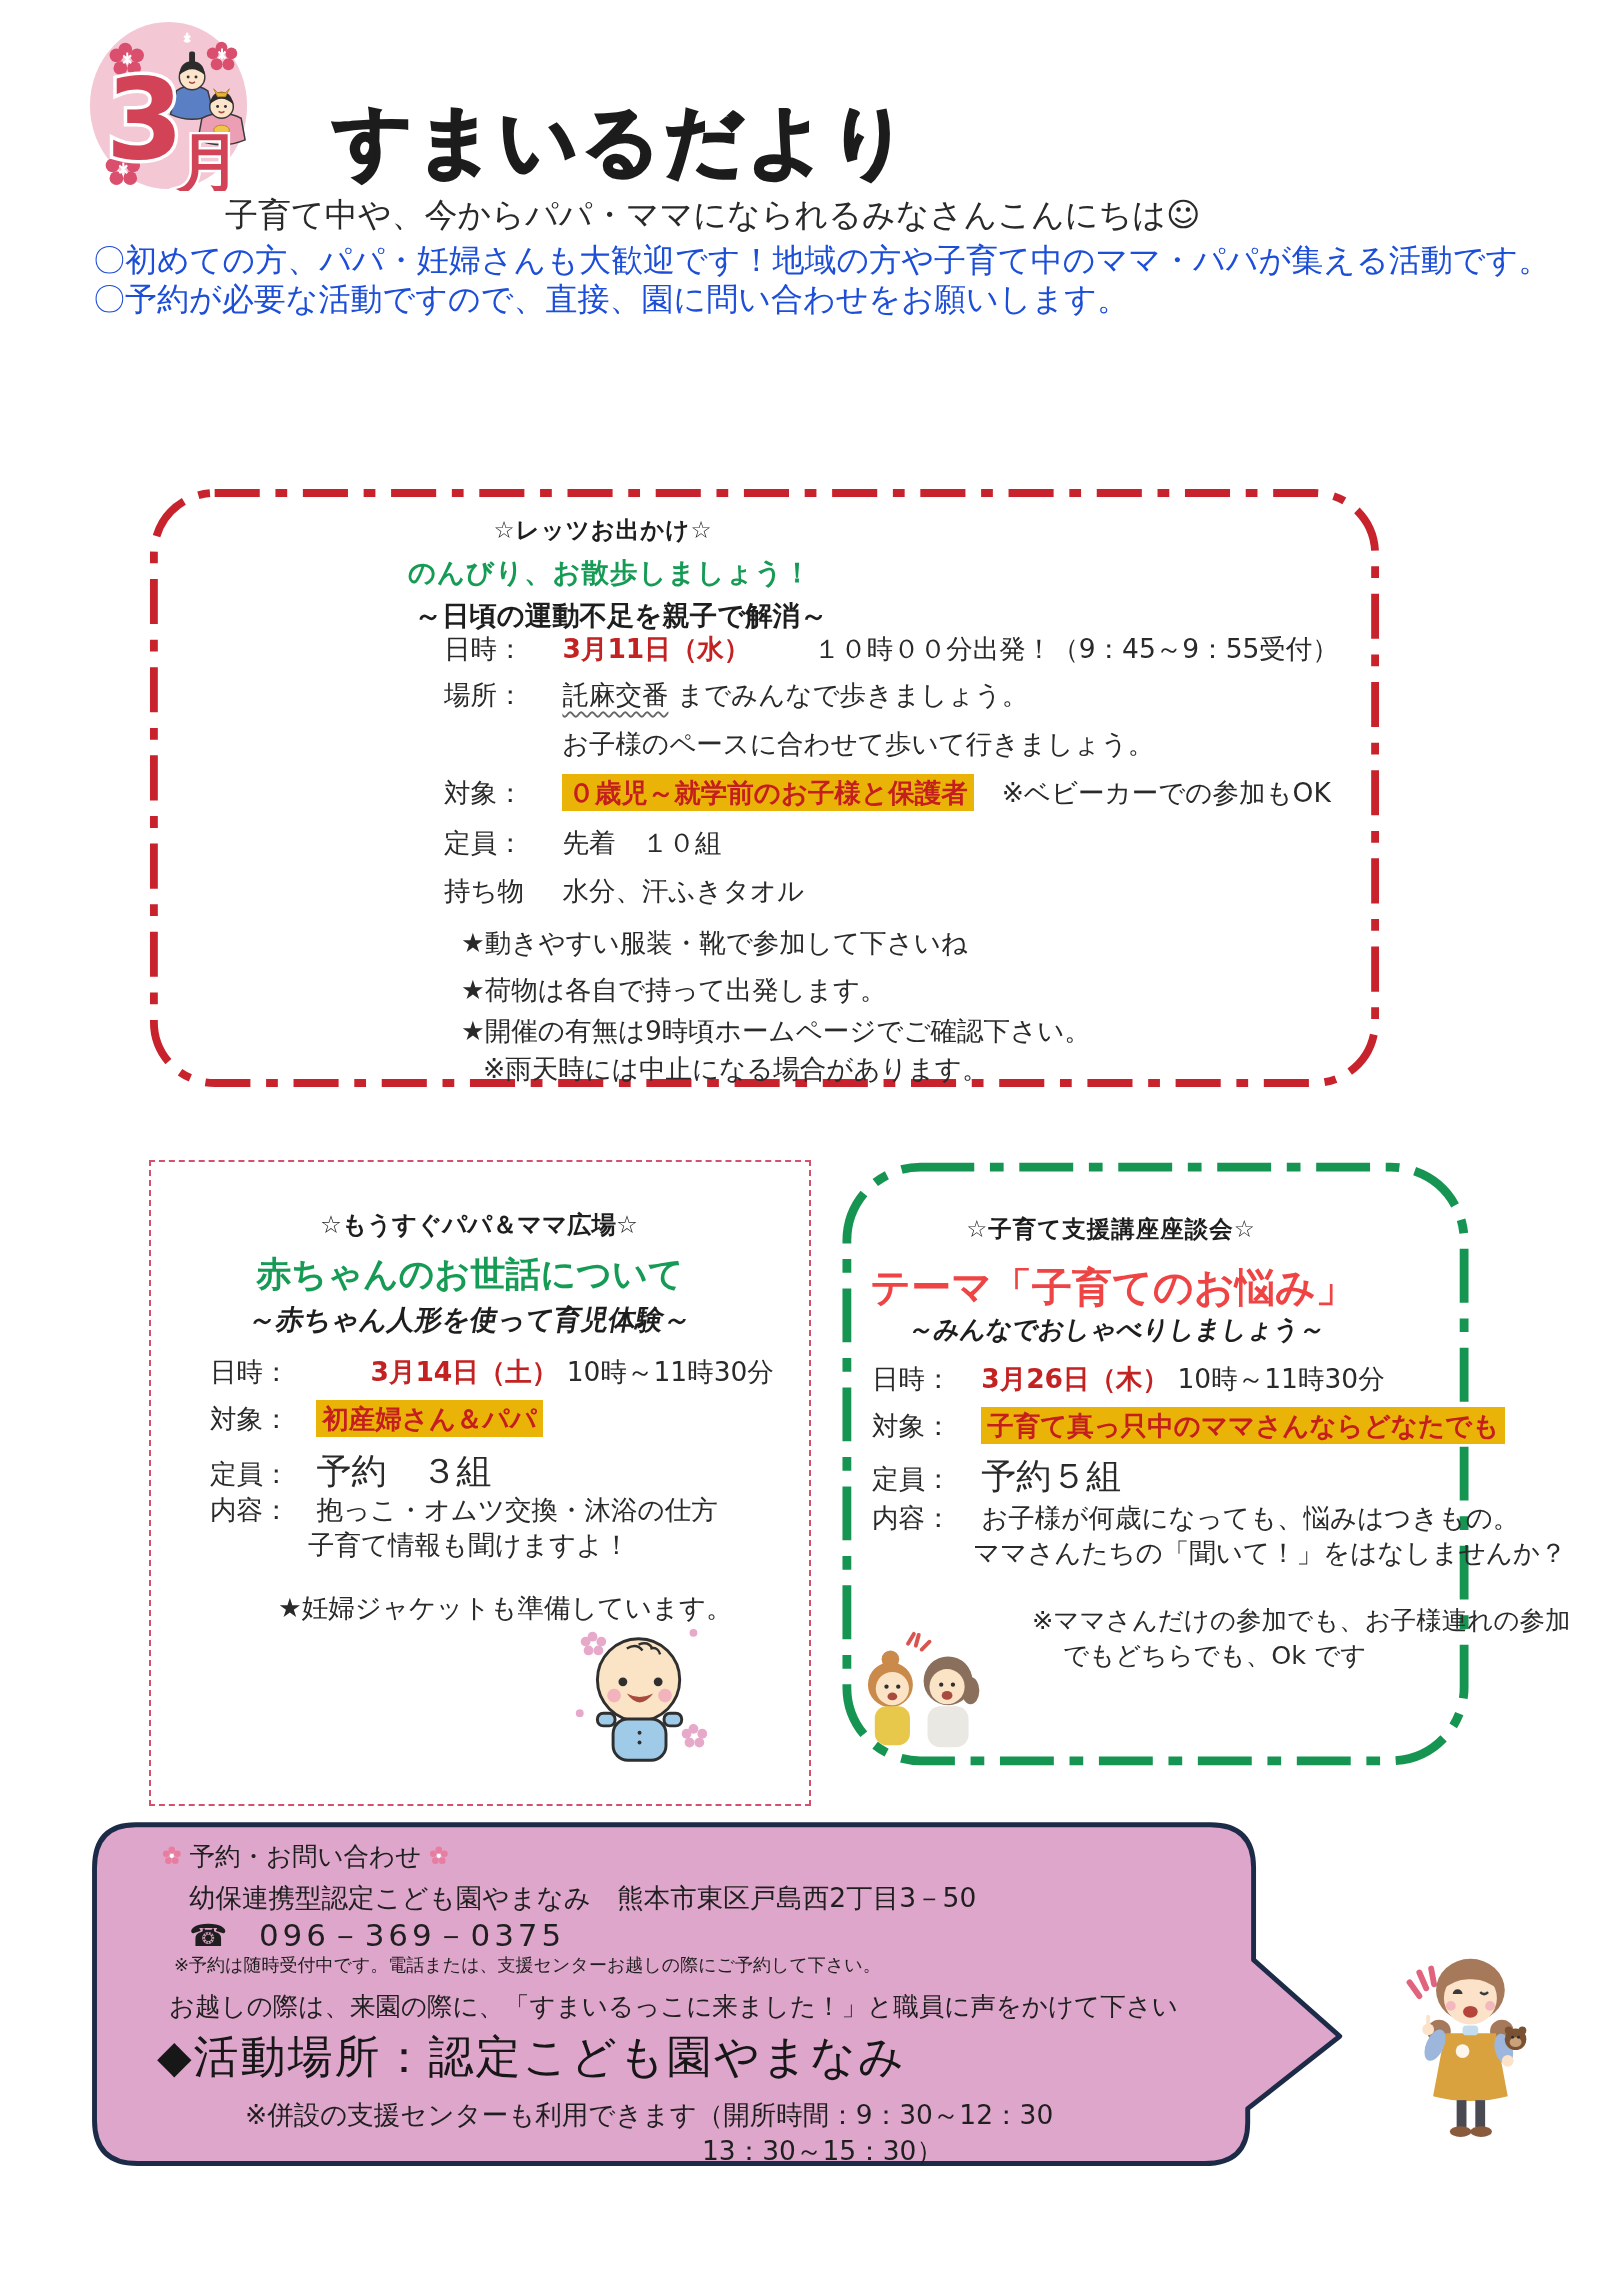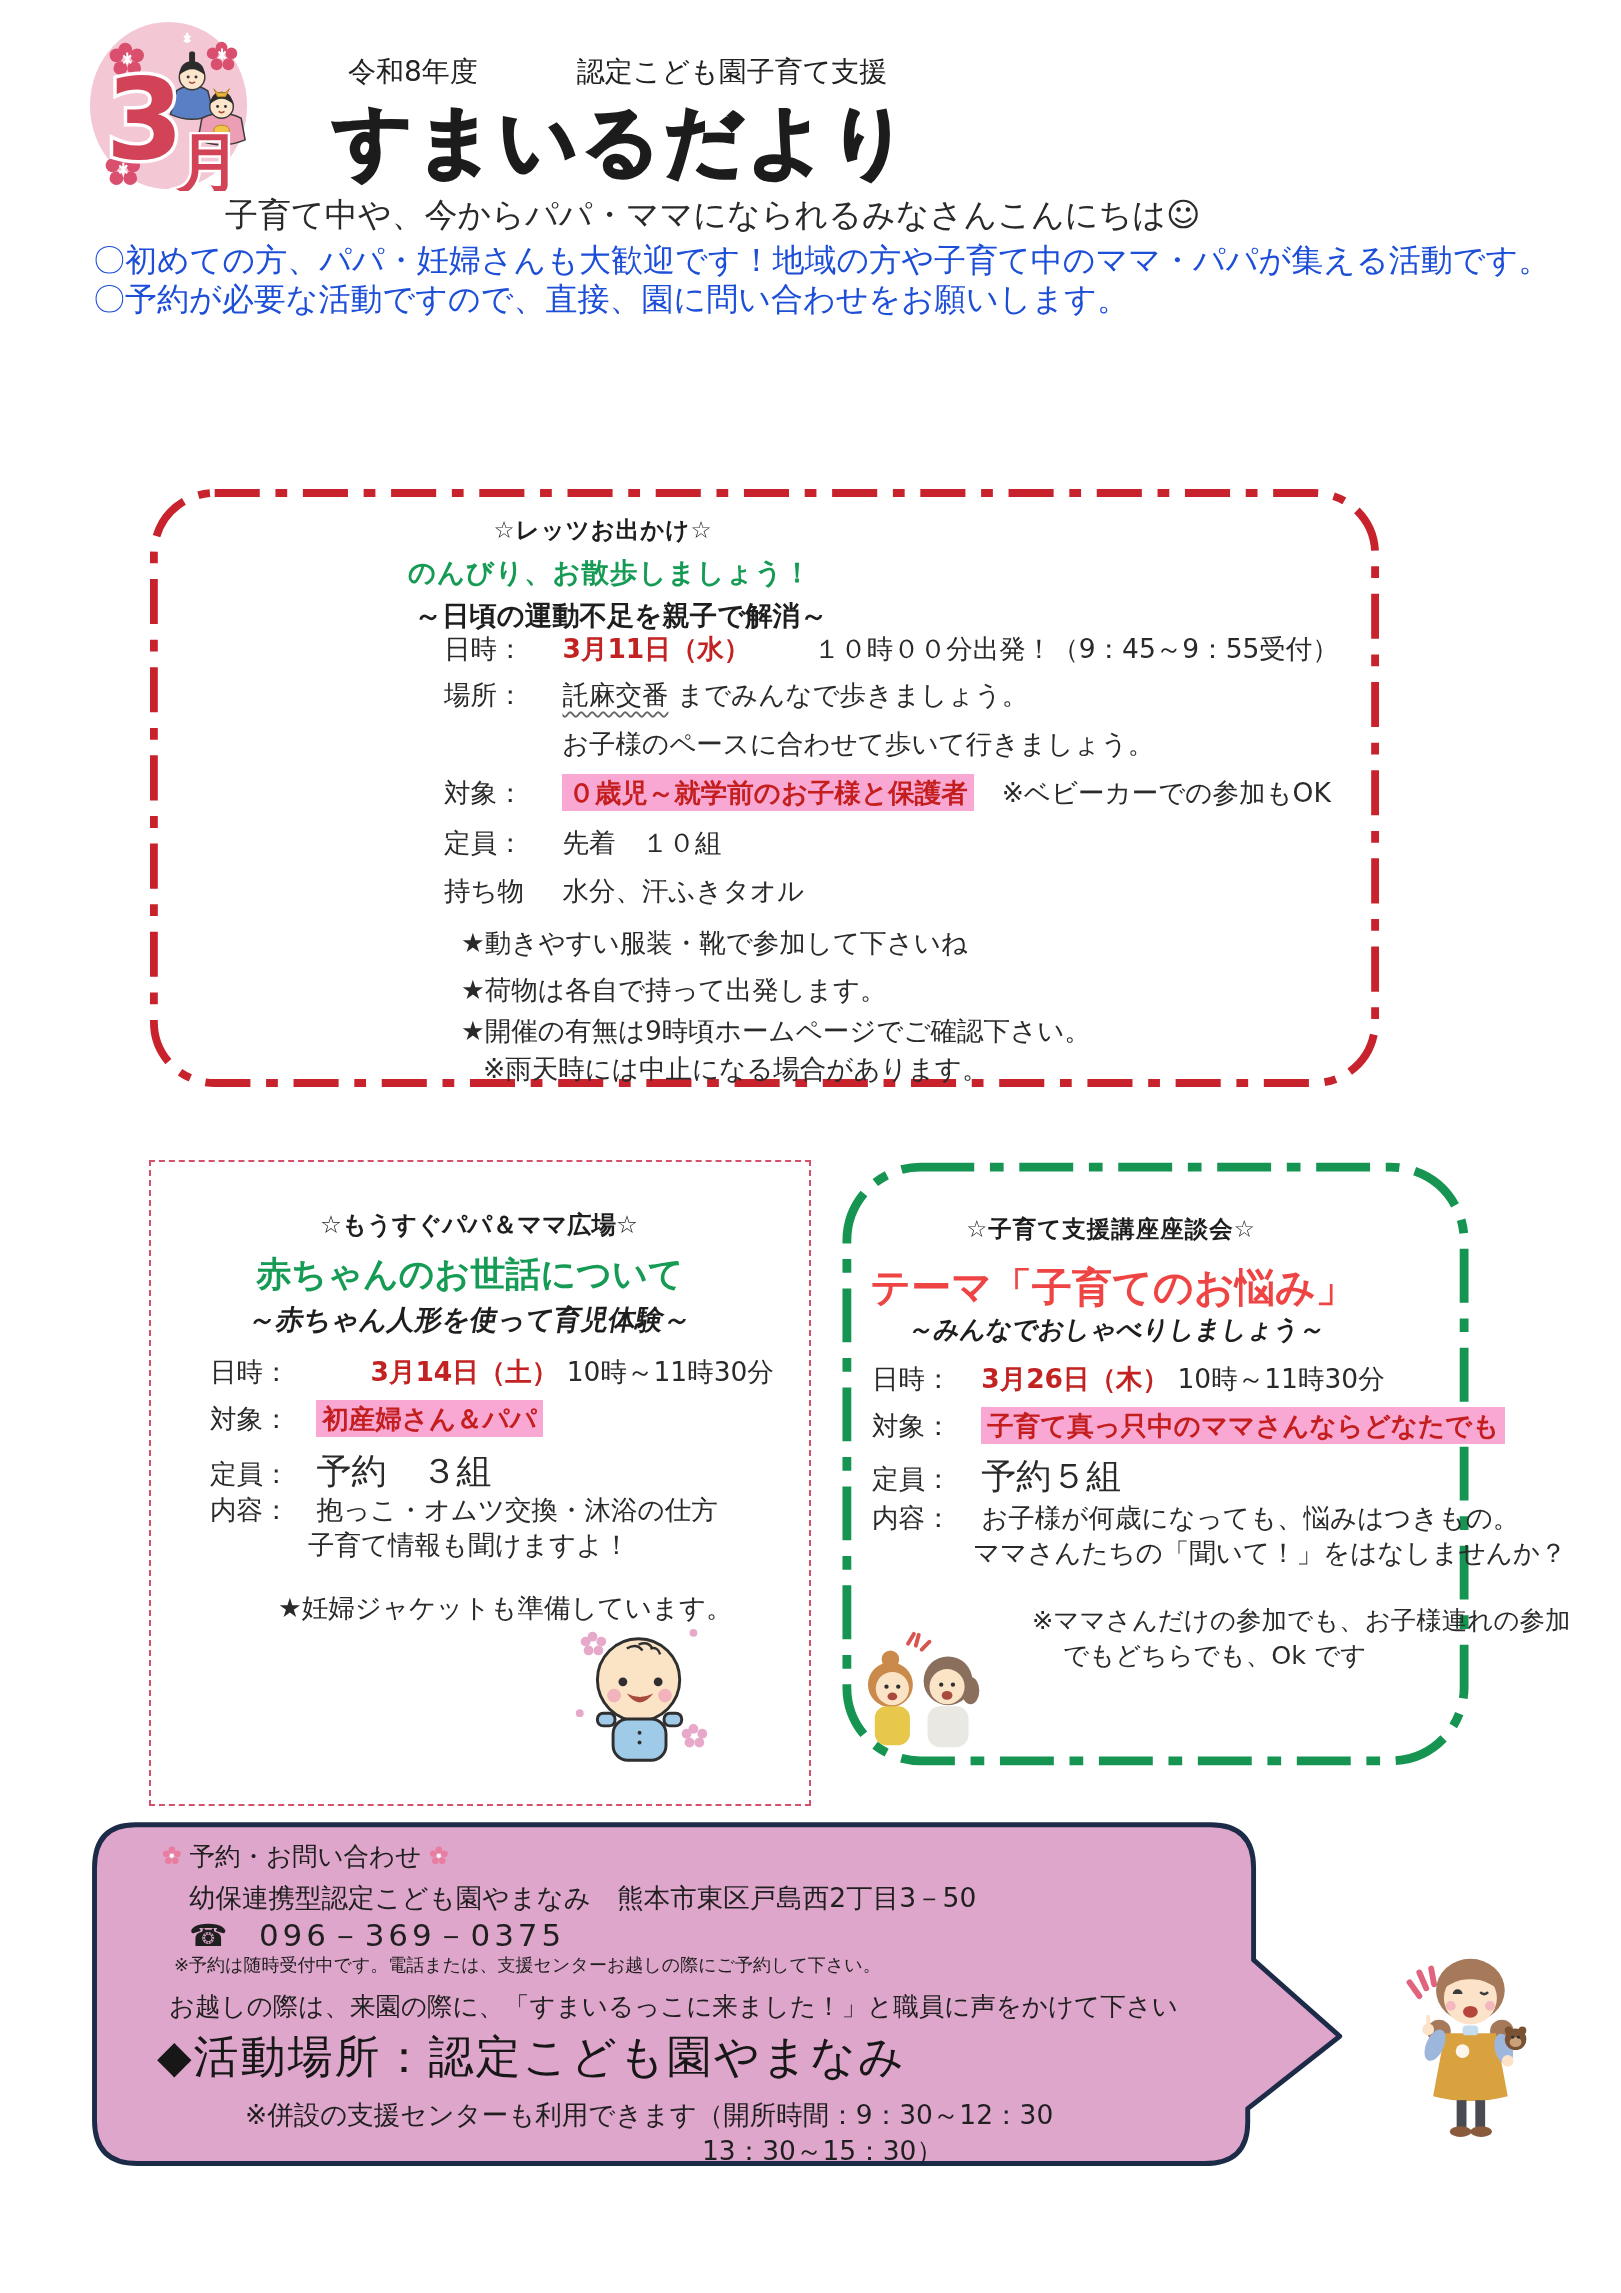--- a/index.html
+++ b/index.html
@@ -23,21 +23,21 @@
   .gtitle   { font-size:27.4px; font-weight:800; color:#169b55; letter-spacing:1px; }
   .gtitle2  { font-size:35px; font-weight:800; color:#169b55; }
   .gtitle3  { font-size:40px; font-weight:800; color:#ef4444; }
   .subtl    { font-size:27.4px; font-weight:800; color:#1e1e1e; }
   .skew { display:inline-block; transform:skewX(-10deg); }
   .row { font-size:26.5px; color:#2a2a2a; }
   .lbl-w { display:inline-block; min-width:110px; }
   .lbl-n { display:inline-block; min-width:98px; }
   .lbl-g { display:inline-block; min-width:93px; }
   .date { color:#c32222; font-weight:600; }
-  .hl { background:#f9a8d4; color:#c41e1e; font-weight:700; padding:2.9px 5.9px; }
+  .hl { background:#eab308; color:#c41e1e; font-weight:700; padding:2.9px 5.9px; }
   .big { font-size:35px; }
   .wavy { text-decoration:underline wavy #666; text-decoration-thickness:1.5px; text-underline-offset:6.9px; text-decoration-skip-ink:none; }
   .note { font-size:26.5px; color:#2a2a2a; }
   
   .bub { color:#1f1f1f; }
   .bub-head { font-size:25.5px; display:flex; align-items:center; gap:7.8px; }
   .bub-line { font-size:26.5px; }
   .bub-phone { font-size:31px; letter-spacing:3.9px; }
   .bub-loc { font-size:45px; letter-spacing:2px; font-weight:500; color:#171717; }
 </style>
@@ -89,24 +89,20 @@
       <path d="M130,70 l4,4 8,0 4,-4 -4,8 -8,0 Z" fill="#e8b33a" stroke="#b8871f" stroke-width="1"></path>
       <circle cx="134" cy="88" r="1.5" fill="#333"></circle>
         <circle cx="142" cy="88" r="1.5" fill="#333"></circle>
       <path d="M135,93 Q138,95.5 141,93" stroke="#a8473c" stroke-width="1.5" fill="none"></path>
       <ellipse cx="138" cy="112" rx="8" ry="5" fill="#f0c64a" stroke="#b8871f" stroke-width="1"></ellipse>
     </g>
     <text x="20" y="140" font-size="114" font-weight="800" fill="#d24357" stroke="#ffffff" stroke-width="7" paint-order="stroke">3</text>
     <text x="92" y="168" font-size="66" font-weight="800" fill="#d24357" stroke="#ffffff" stroke-width="5" paint-order="stroke">月</text>
   </svg>
 
-  <div class="abs hdr-small" style="left:348px; top:53px;">
-    <span>令和8年度</span>
-    <span class="sp">認定こども園子育て支援</span>
-  </div>
   <div class="abs big-title" style="left:333px; top:90px;">すまいるだより</div>
   <div class="abs greeting" style="left:225px; top:193px;">子育て中や、今からパパ・ママになられるみなさんこんにちは☺</div>
   <div class="abs intro" style="left:93px; top:241px;">
     <div>〇初めての方、パパ・妊婦さんも大歓迎です！地域の方や子育て中のママ・パパが集える活動です。</div>
     <div>〇予約が必要な活動ですので、直接、園に問い合わせをお願いします。</div>
   </div>
 
   <div class="abs" style="left:149px; top:488px; width:1231px; height:600px;">
     <svg class="box-svg" width="1231" height="600" viewBox="0 0 1256 612">
       <rect x="5" y="5" width="1246" height="602" rx="62" fill="none" stroke="#c8232c" stroke-width="8" stroke-dasharray="46 16 12 16"></rect>

